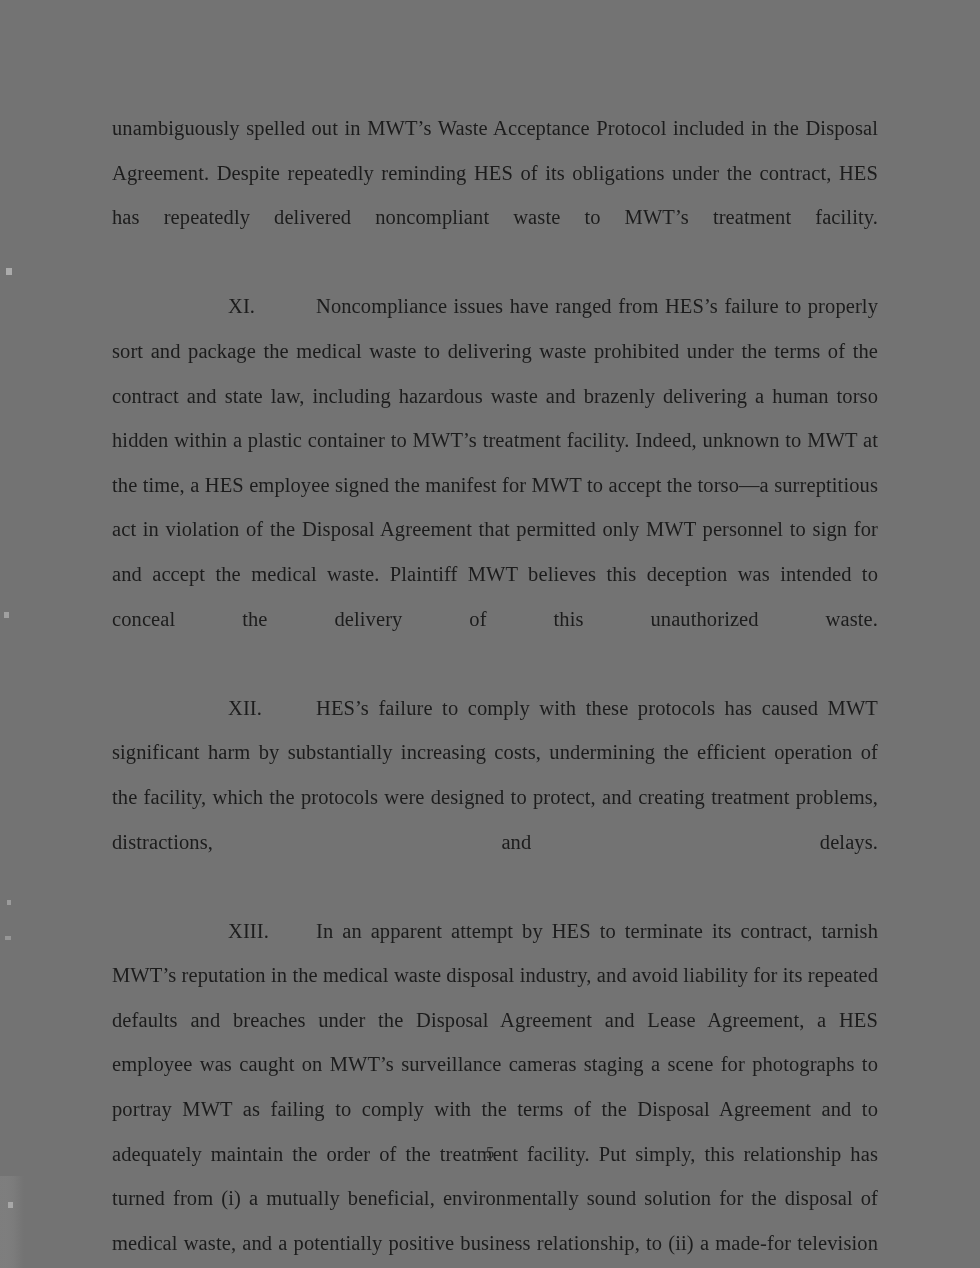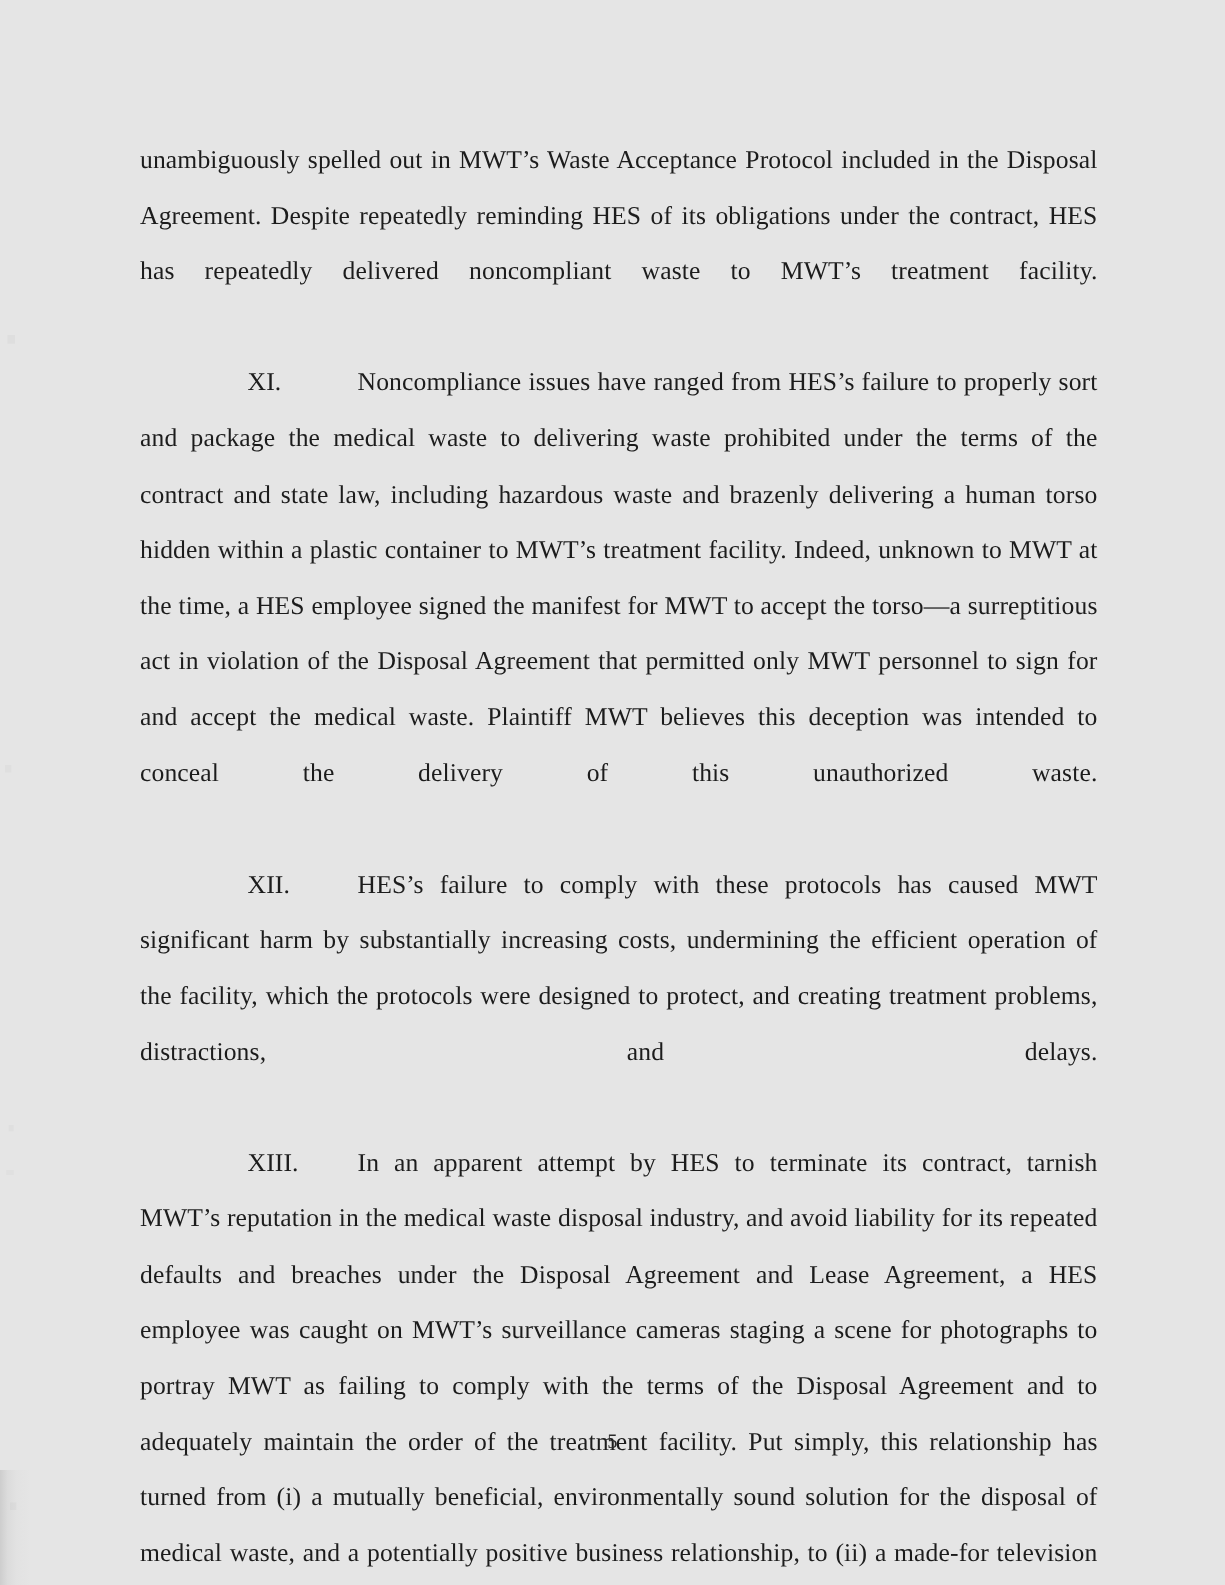--- a/index.html
+++ b/index.html
@@ -5,21 +5,21 @@
   html, body {
     margin: 0;
     padding: 0;
     background: #ffffff;
   }
 
   .page {
     position: relative;
     width: 980px;
     height: 1268px;
-    background: #e5e5e5;
+    background: #737373;
     overflow: hidden;
     font-family: "Liberation Serif", "DejaVu Serif", serif;
     color: #1a1a1a;
   }
 
   
   .scan-edge {
     position: absolute;
     top: 0;
     left: 0;
@@ -66,21 +66,21 @@
   
   .para::after {
     content: "";
     display: inline-block;
     width: 100%;
   }
 
   .numeral {
     display: inline-block;
     width: 88px;
-    margin-left: 86px;
+    margin-left: 116px;
     text-align: left;
   }
 
   .page-number {
     position: absolute;
     left: 0;
     top: 1143px;
     width: 980px;
     text-align: center;
     font-size: 16.5px;

